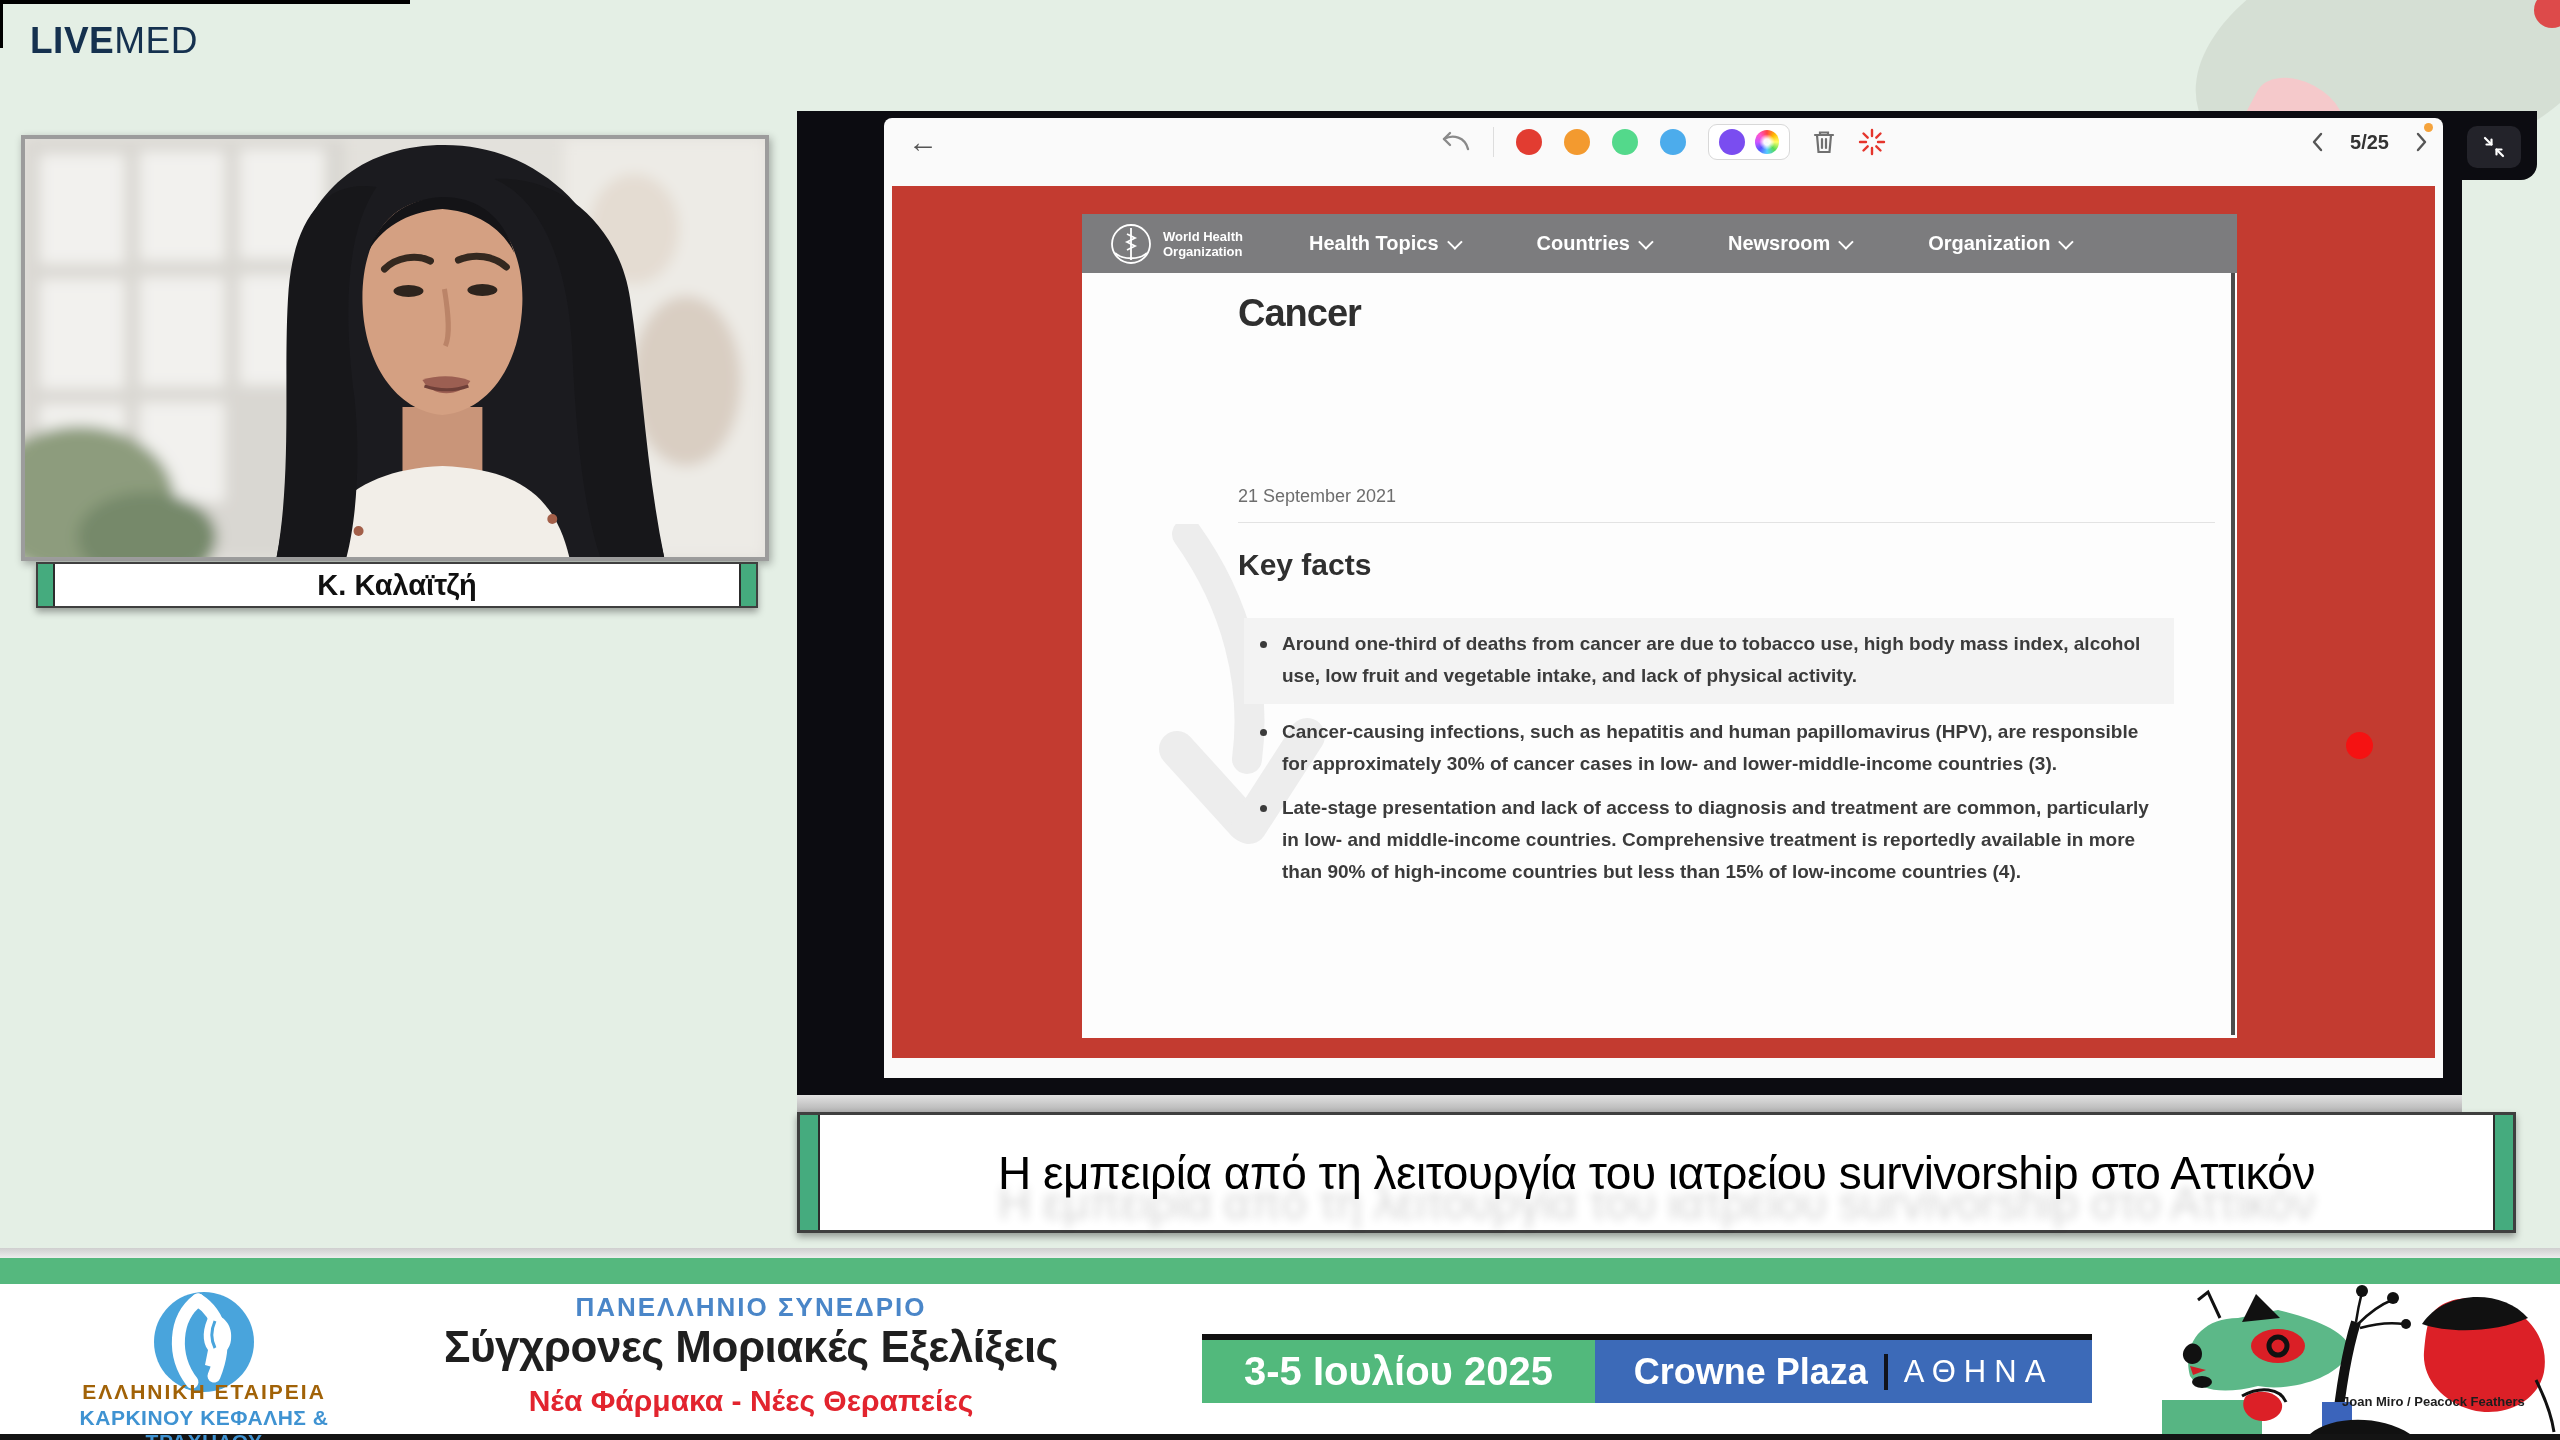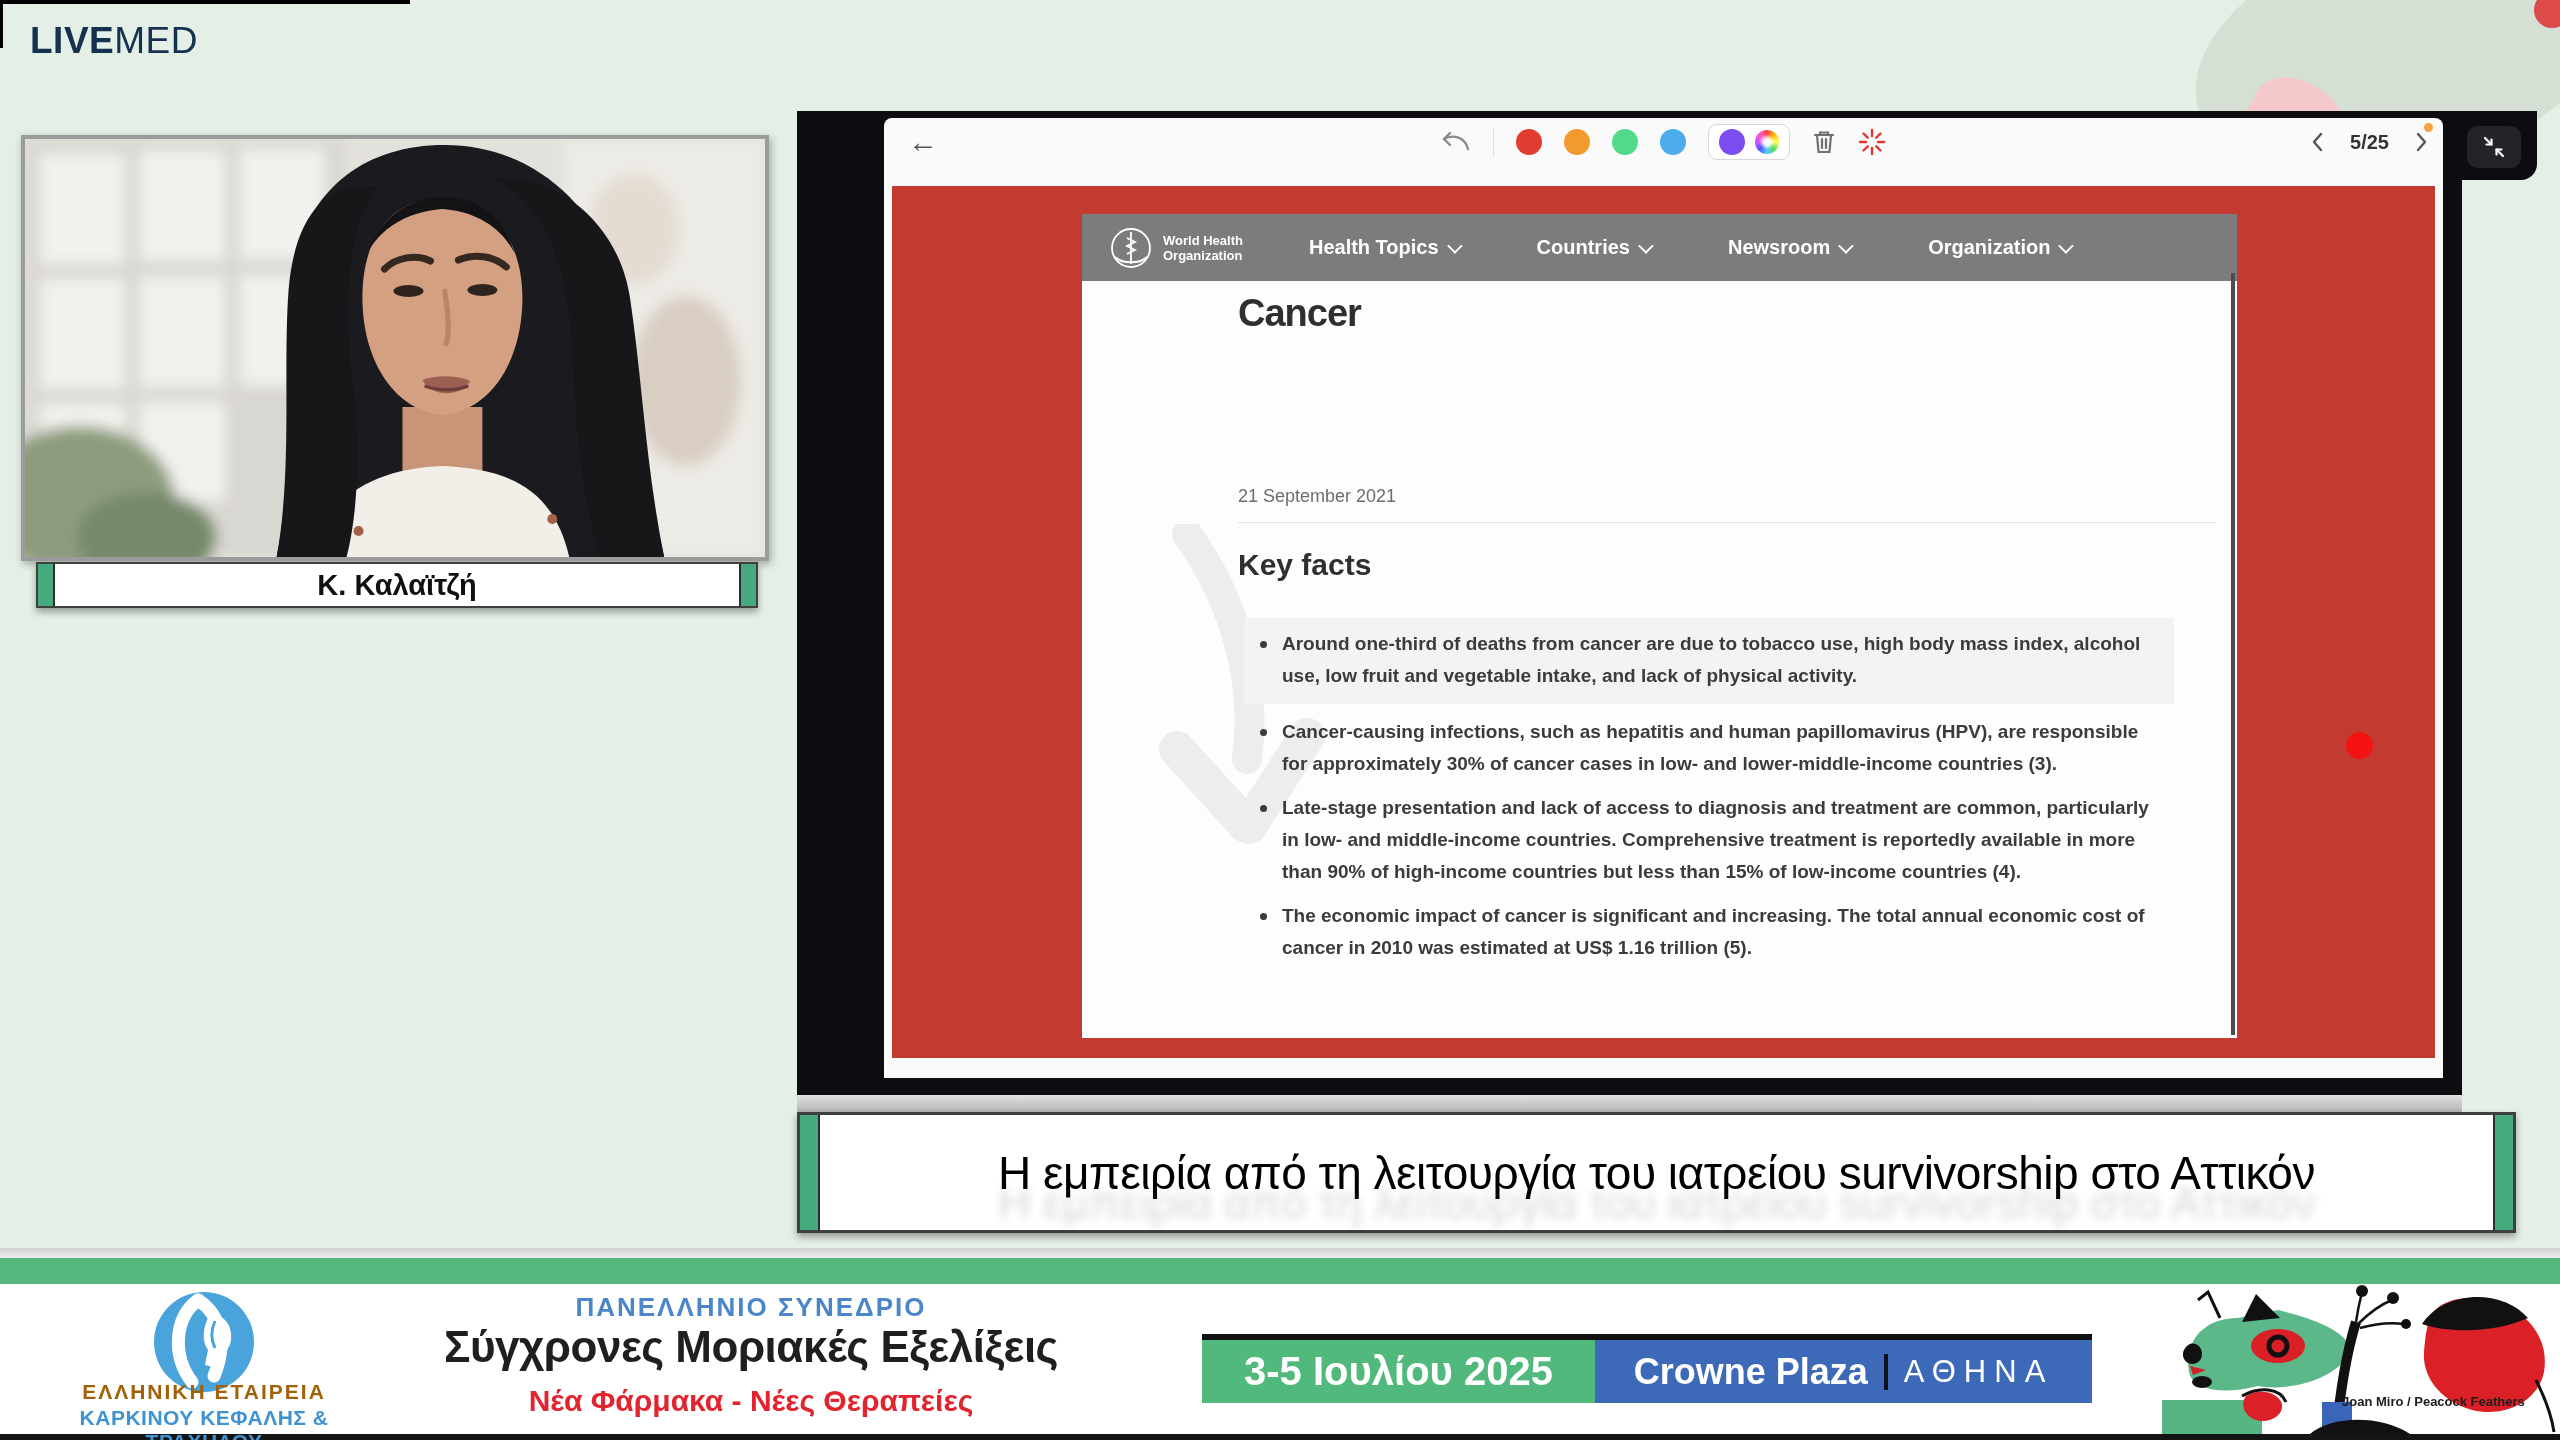--- a/index.html
+++ b/index.html
@@ -55,21 +55,21 @@
              padding:4px 10px;background:#fff;}
   .rainbow{width:24px;height:24px;border-radius:50%;
      background:radial-gradient(circle at 50% 50%, rgba(255,255,255,.95) 0 18%, rgba(255,255,255,0) 46%),
                 conic-gradient(#f44,#fb0,#ff6,#5d5,#5cf,#55f,#c5f,#f5c,#f44);}
   .pager{right:14px;top:0;height:48px;display:flex;align-items:center;gap:26px;}
   .pager .pnum{font-size:20px;font-weight:600;color:#333;}
   .notif-dot{right:10px;top:5px;width:9px;height:9px;border-radius:50%;background:#f5a33c;}
 
   .slide{left:8px;top:68px;width:1543px;height:872px;background:#c33b30;}
   .who-panel{left:190px;top:28px;width:1155px;height:824px;background:#fdfdfd;}
-  .who-nav{left:0;top:0;width:100%;height:67px;background:#7c7c7e;display:flex;align-items:center;
+  .who-nav{left:0;top:0;width:100%;height:59px;background:#7c7c7e;display:flex;align-items:center;
            box-sizing:border-box;padding:0 26px;color:#fff;}
   .who-org{display:flex;align-items:center;gap:9px;}
   .who-org .txt{font-size:13px;line-height:15px;font-weight:600;}
   .who-nav ul{list-style:none;display:flex;gap:78px;margin:0 0 0 66px;padding:0;}
   .who-nav li{font-size:20px;font-weight:700;white-space:nowrap;display:flex;align-items:center;gap:9px;}
   .chev{width:9px;height:9px;border:solid #fff;border-width:0 2.5px 2.5px 0;
         transform:rotate(45deg) translateY(-2px);display:inline-block;}
   .scrollline{right:2px;top:59px;bottom:3px;width:4px;background:#4d4d4d;}
   .who-title{left:156px;top:78px;font-size:38px;font-weight:800;color:#2f2f2f;letter-spacing:-1px;}
   .who-date{left:156px;top:272px;font-size:18px;color:#6d6d6d;}
@@ -298,21 +298,20 @@
           </svg>
 
           <div class="abs who-title">Cancer</div>
           <div class="abs who-date">21 September 2021</div>
           <div class="abs who-hr"></div>
           <div class="abs who-h2">Key facts</div>
           <div class="abs facts">
             <div class="li hl">Around one-third of deaths from cancer are due to tobacco use, high body mass index, alcohol use, low fruit and vegetable intake, and lack of physical activity.</div>
             <div class="li">Cancer-causing infections, such as hepatitis and human papillomavirus (HPV), are responsible for approximately 30% of cancer cases in low- and lower-middle-income countries (3).</div>
             <div class="li">Late-stage presentation and lack of access to diagnosis and treatment are common, particularly in low- and middle-income countries. Comprehensive treatment is reportedly available in more than 90% of high-income countries but less than 15% of low-income countries (4).</div>
-            <div class="li">The economic impact of cancer is significant and increasing. The total annual economic cost of cancer in 2010 was estimated at US$ 1.16 trillion (5).</div>
           </div>
         </div>
       </div>
 
       <div class="abs laser" style="left:1462px;top:614px;"></div>
     </div>
   </div>
 
   <div class="abs graybar"></div>
 

